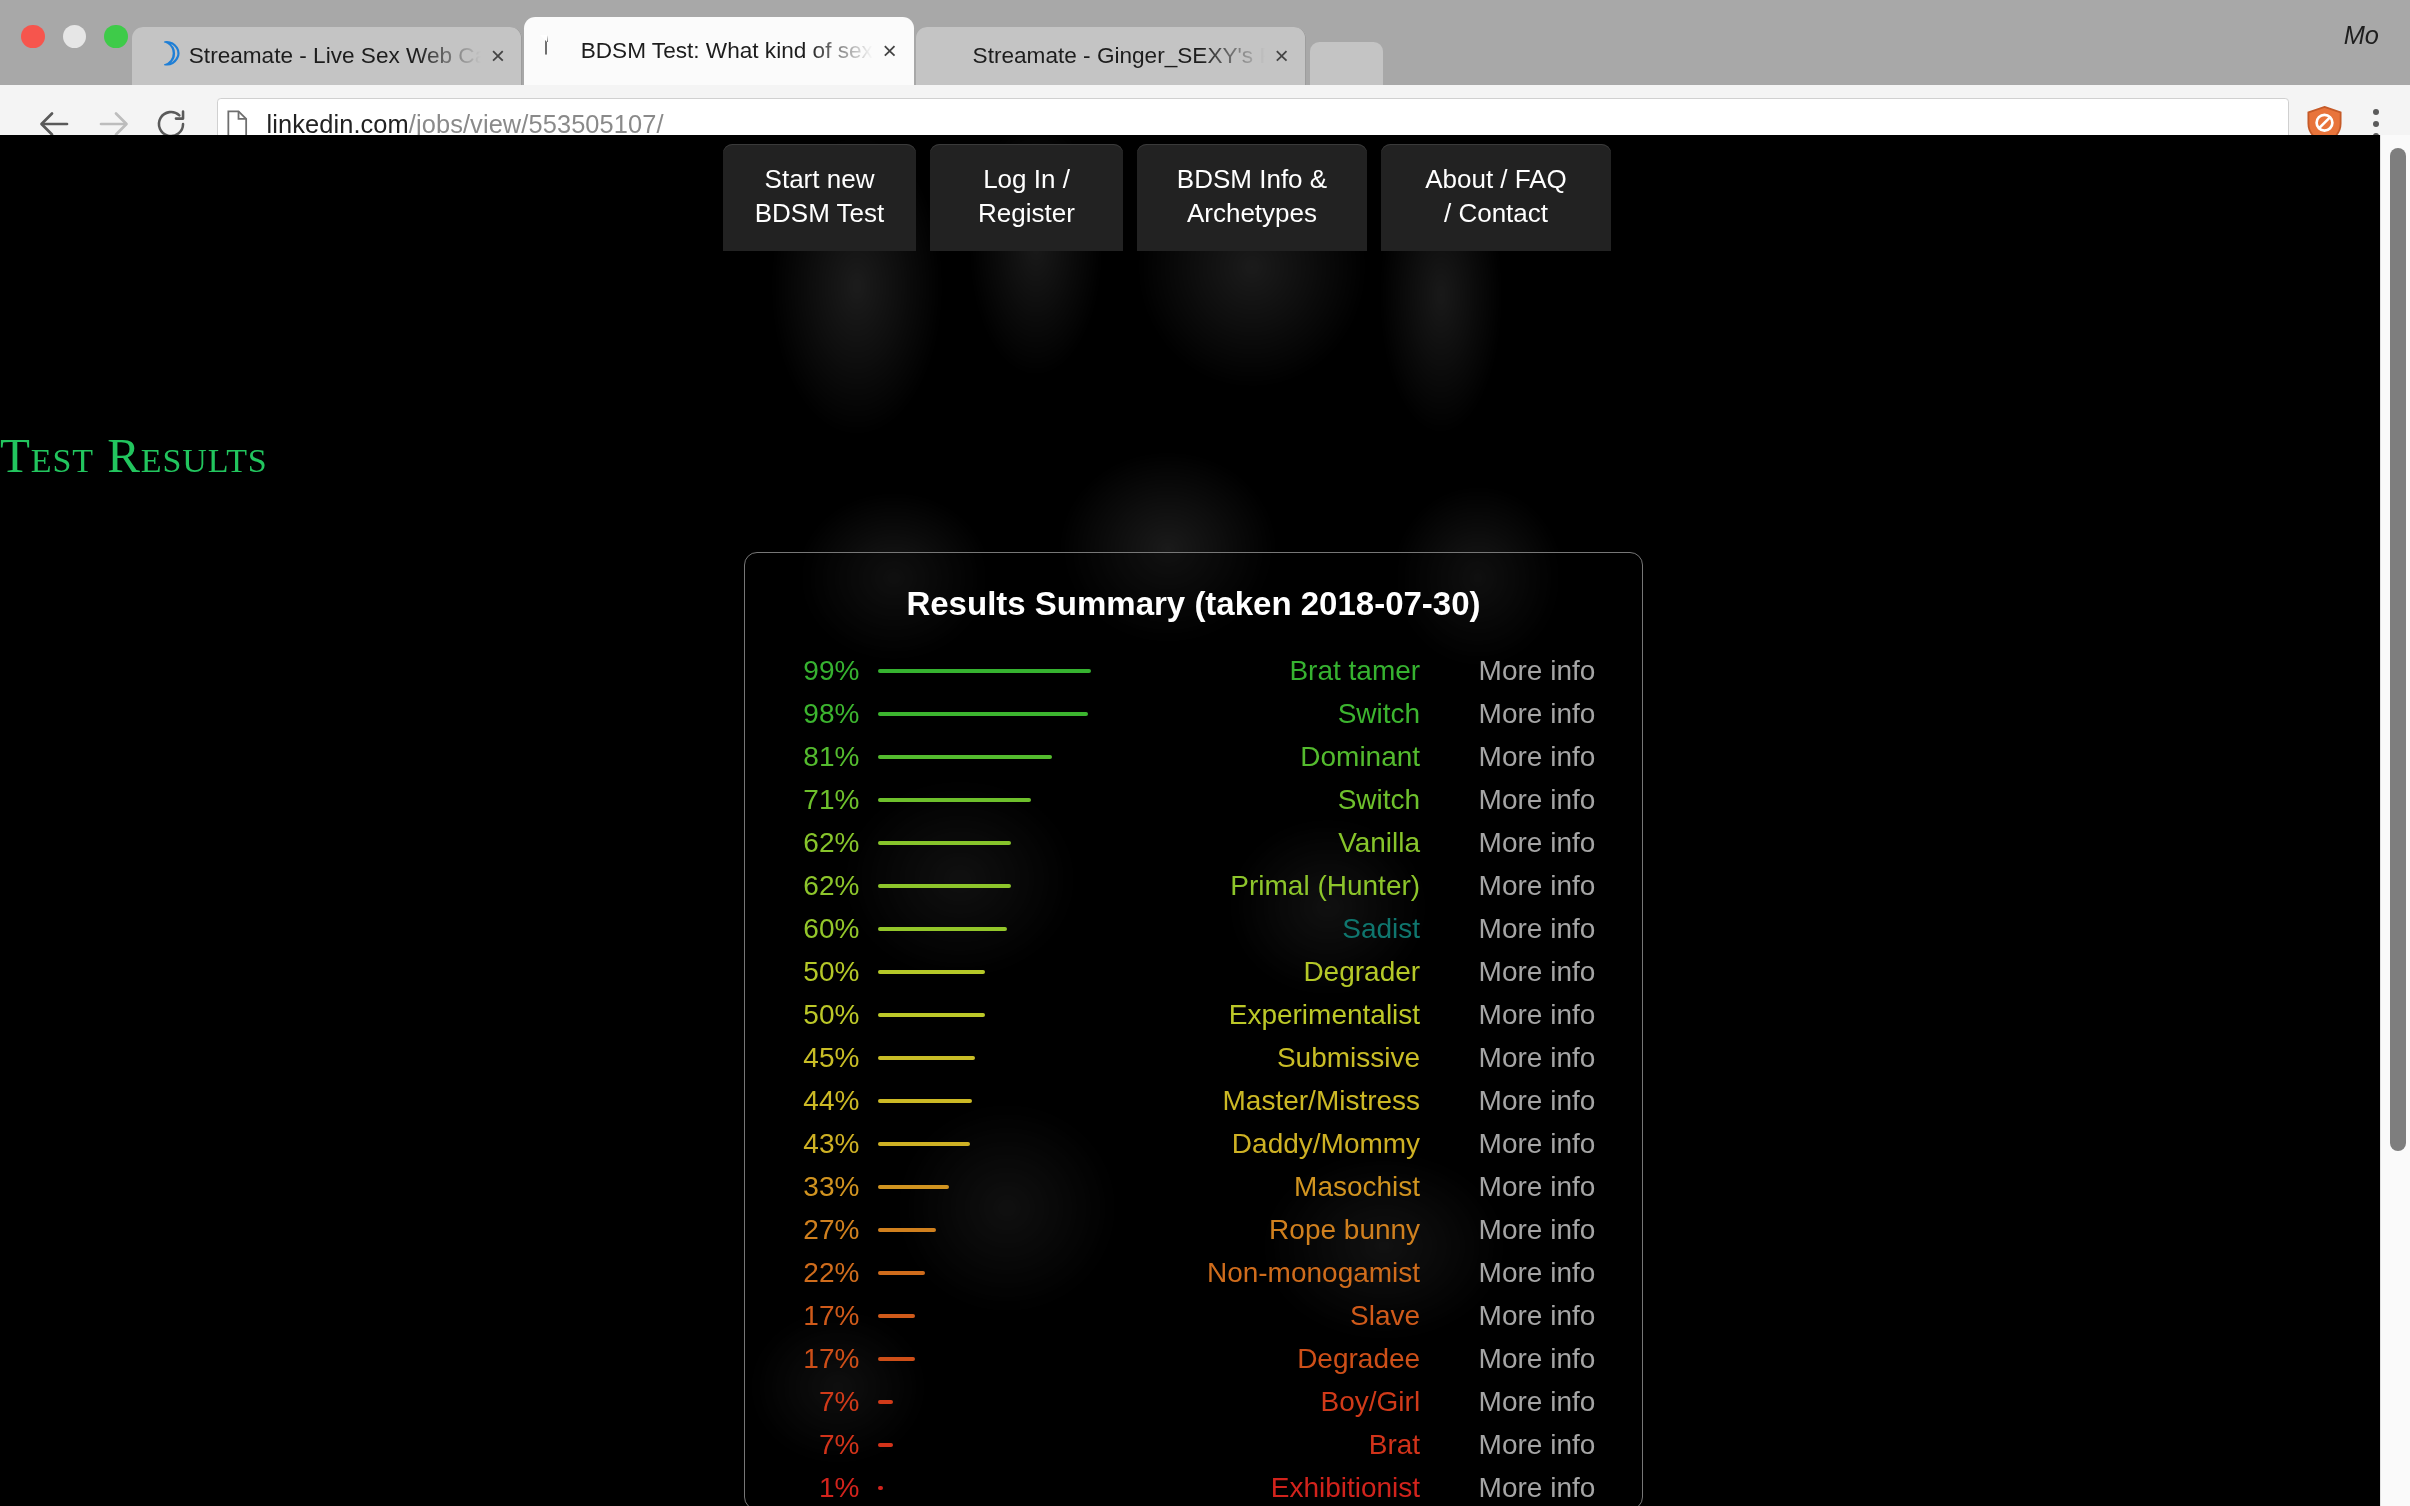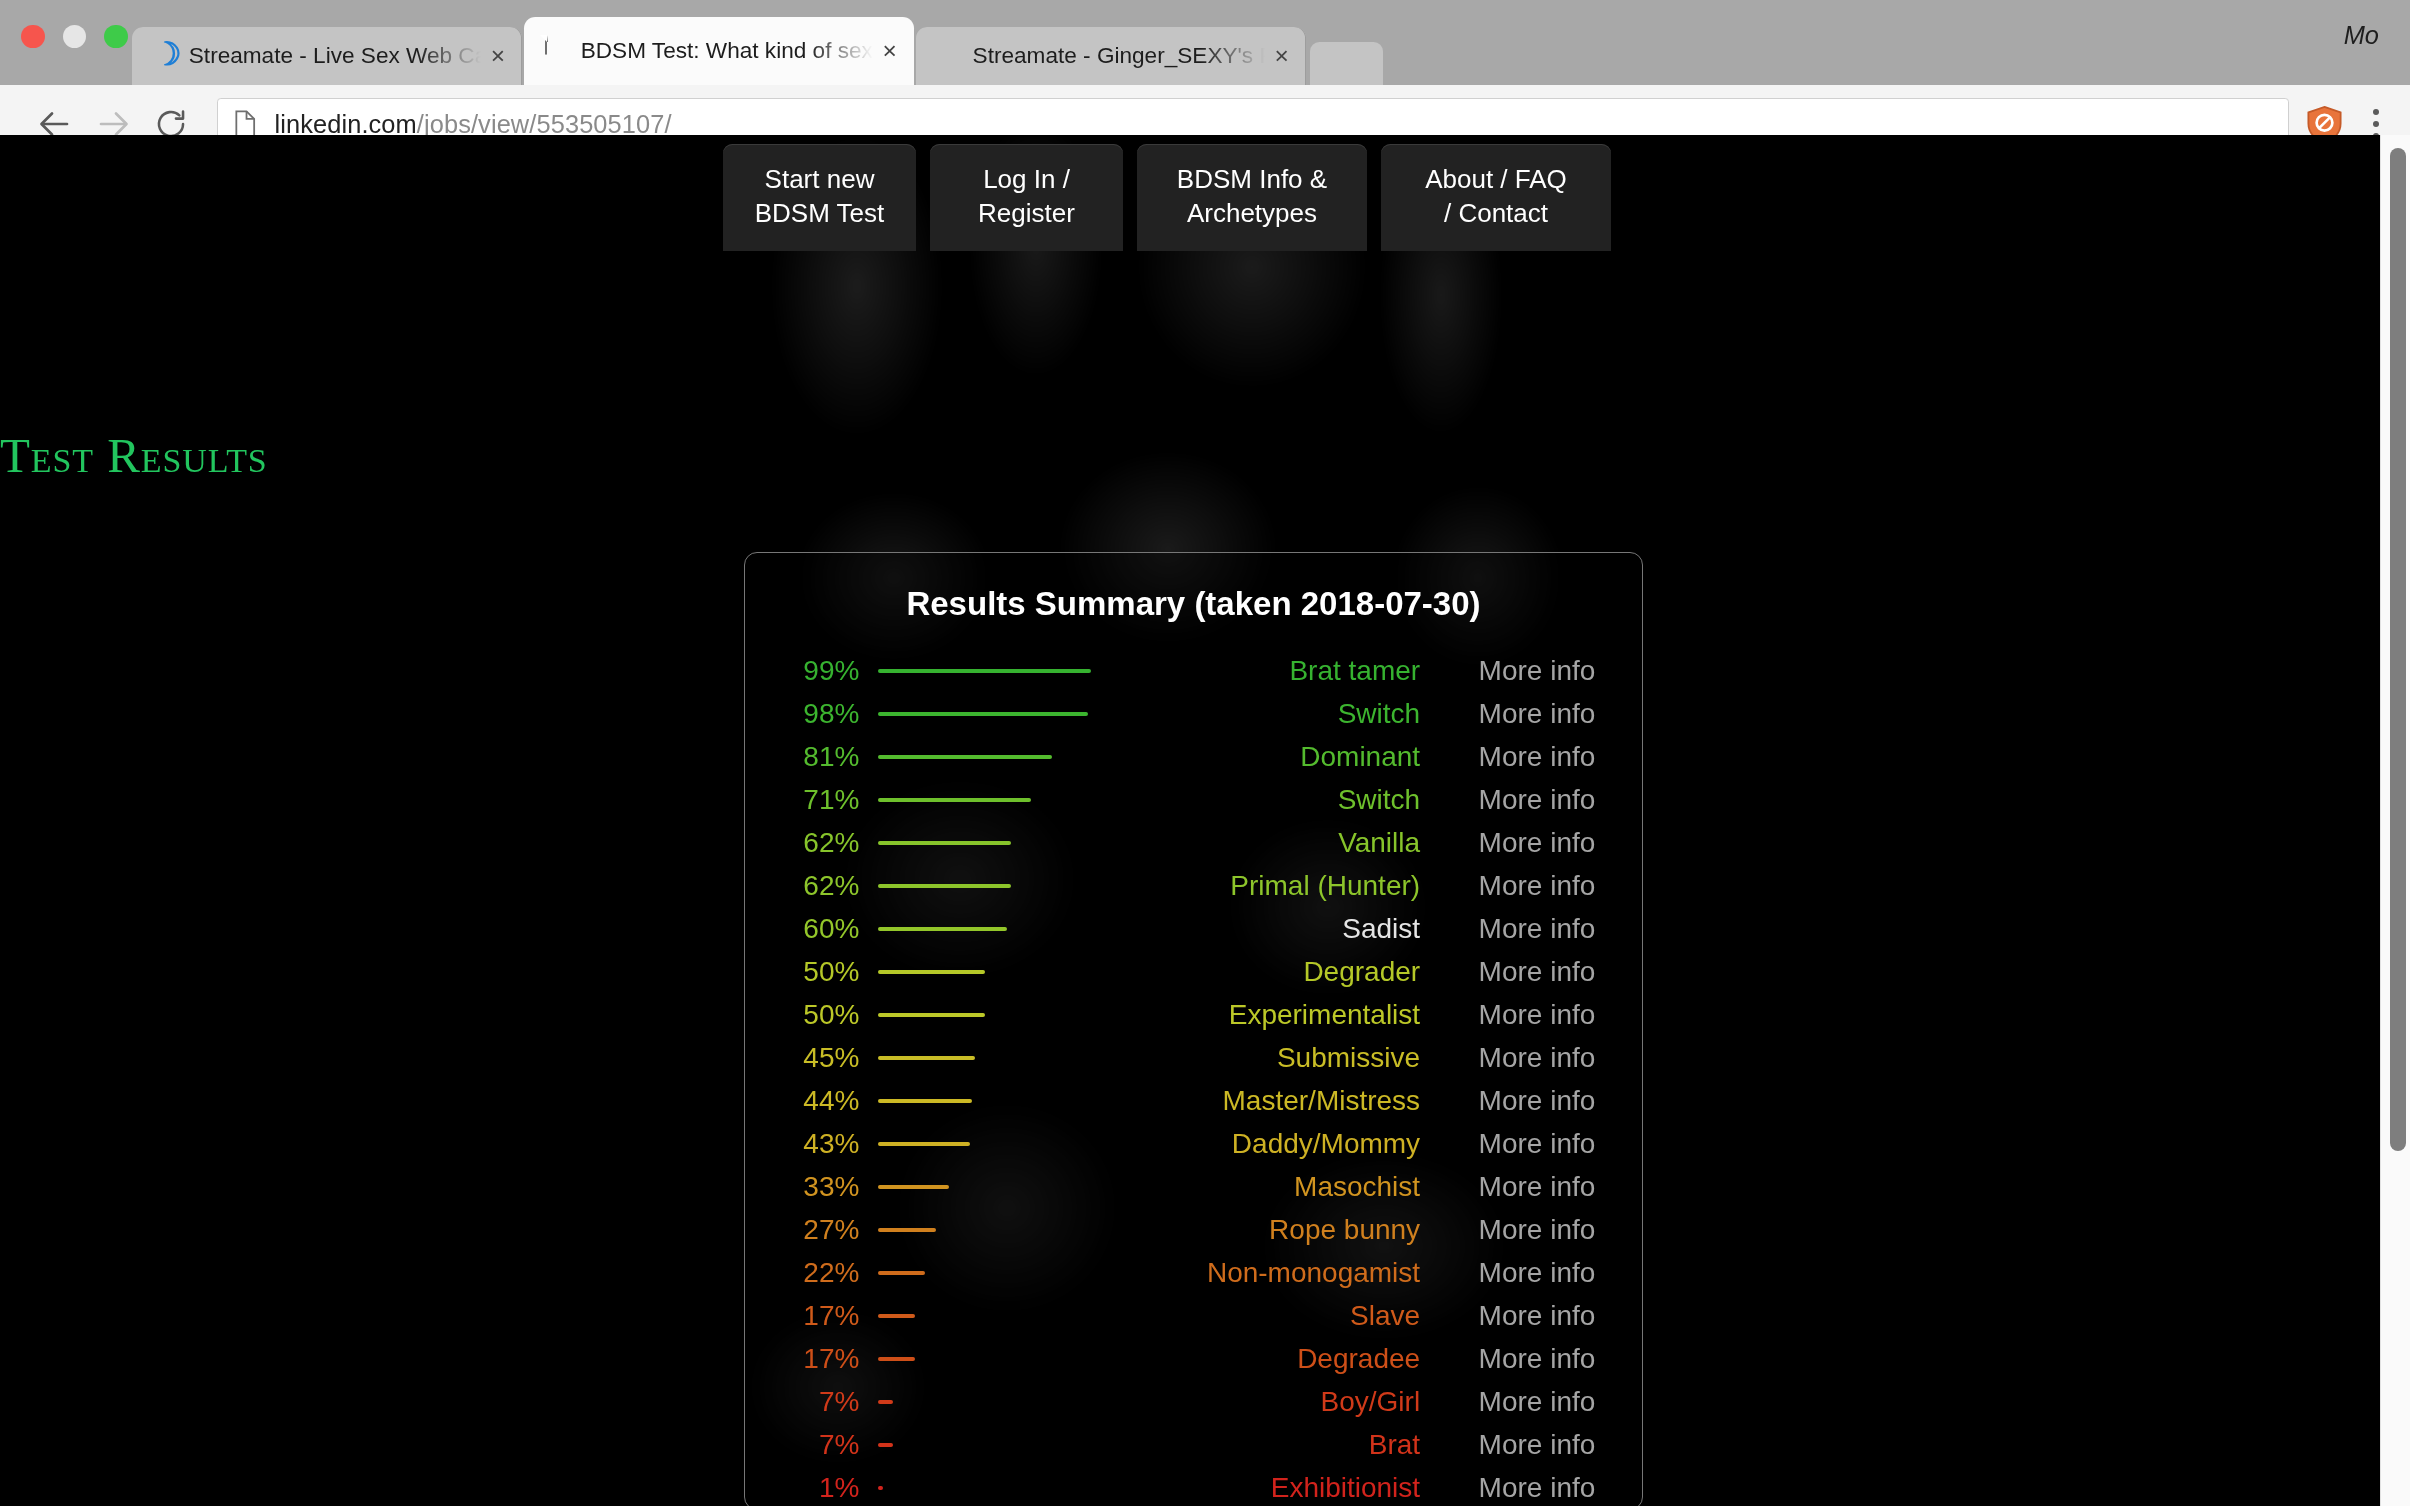--- a/index.html
+++ b/index.html
@@ -62,21 +62,21 @@
   }
 
   .toolbar {
     height:79px; background:#f4f4f4; display:flex; align-items:center;
     padding:0 26px; border-bottom:0.9px solid #d3d3d3;
   }
   .navbtn { width:58px; height:58px; display:flex; align-items:center; justify-content:center; }
   .navbtn svg { display:block; }
   .omnibox {
     flex:1; height:53px; background:#fff; border:0.9px solid #d0d0d0; border-radius:3.8px;
-    margin:0 14px 0 17px; display:flex; align-items:center; padding:0 15px;
+    margin:0 14px 0 17px; display:flex; align-items:center; padding:0 7px;
   }
   .omni-icon { margin-right:17px; display:flex; }
   .url { font-size:25.4px; color:#222; white-space:nowrap; letter-spacing:0.1px; }
   .url .dim { color:#8a8a8a; }
   .ext-icon { width:43px; height:43px; margin-right:21px; }
   .menu-dots { display:flex; flex-direction:column; gap:5.6px; padding:5.6px; }
   .menu-dots i { width:6.6px; height:6.6px; border-radius:50%; background:#5b5b5b; display:block; }
 
   
   .viewport {
@@ -331,21 +331,21 @@
                 <span class="bar" style="display: block; background: rgb(141, 197, 43); width: 133px;"></span>
               </span>
               <span class="label" style="color: rgb(141, 197, 43);">Primal (Hunter)</span>
               <a class="more">More info</a>
             </div>
             <div class="row">
               <span class="pct" style="color: rgb(147, 198, 42);">60%</span>
               <span class="barwrap">
                 <span class="bar" style="display: block; background: rgb(147, 198, 42); width: 129px;"></span>
               </span>
-              <span class="label" style="color: #e5e5e5;">Sadist</span>
+              <span class="label" style="color: #0f766e;">Sadist</span>
               <a class="more">More info</a>
             </div>
             <div class="row">
               <span class="pct" style="color: rgb(181, 200, 40);">50%</span>
               <span class="barwrap">
                 <span class="bar" style="display: block; background: rgb(181, 200, 40); width: 107px;"></span>
               </span>
               <span class="label" style="color: rgb(181, 200, 40);">Degrader</span>
               <a class="more">More info</a>
             </div>

